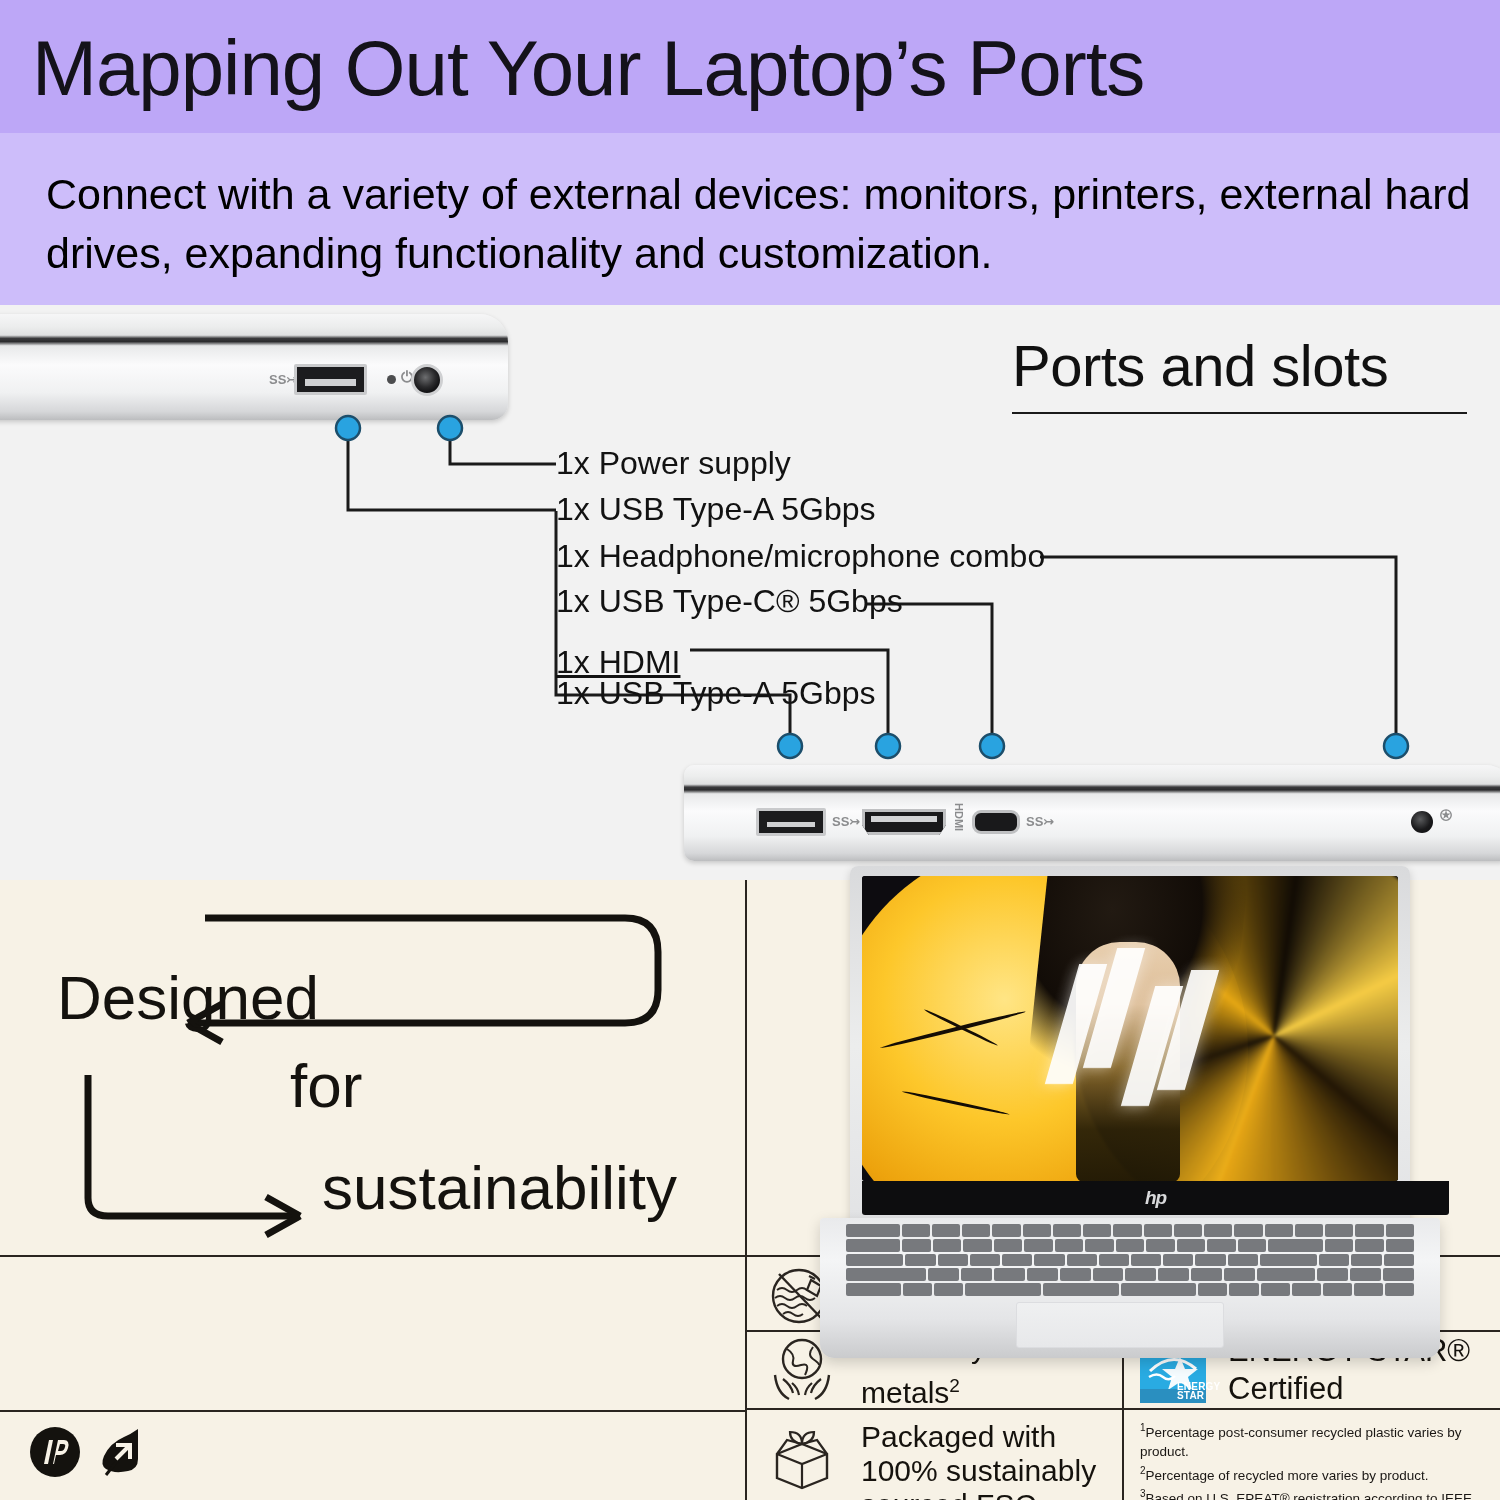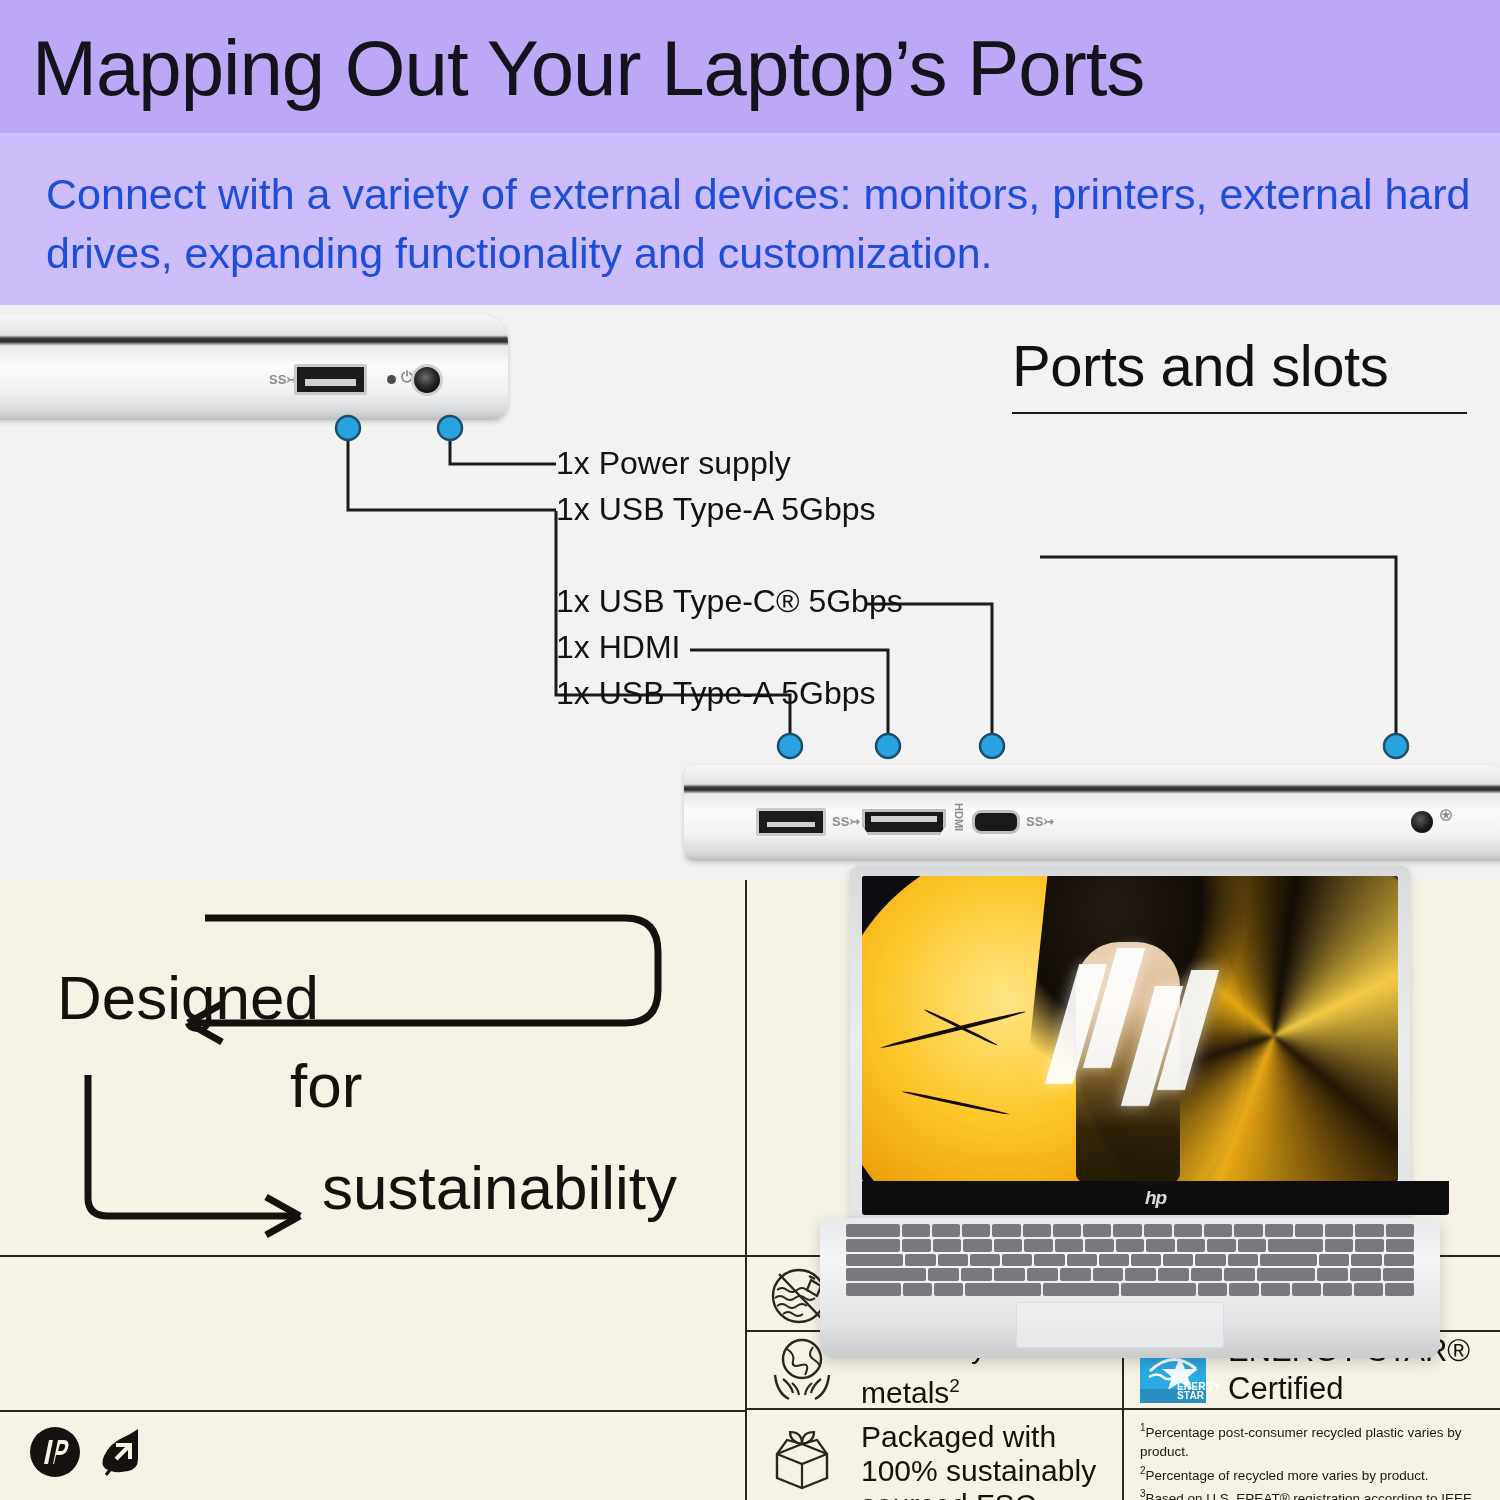--- a/index.html
+++ b/index.html
@@ -21,21 +21,21 @@
     position:absolute;left:32px;top:24px;
     font-size:78px;line-height:88px;font-weight:400;
     color:#14121a;letter-spacing:-1px;white-space:nowrap;
   }
   .hdr-sub-band{
     position:absolute;left:0;top:133px;width:1500px;height:172px;
     background:#cdbdfa;
   }
   .hdr-sub{
     position:absolute;left:46px;top:165px;width:1430px;
-    font-size:43px;line-height:59px;color:#1d4ed8;font-weight:400;
+    font-size:43px;line-height:59px;color:#000000;font-weight:400;
   }
 
   
   .ports-section{
     position:absolute;left:0;top:305px;width:1500px;height:575px;
     background:#f2f2f2;
   }
   .ports-heading{
     position:absolute;left:1012px;top:334px;
     font-size:58px;line-height:64px;color:#111;font-weight:400;letter-spacing:-0.5px;
@@ -248,22 +248,23 @@
       <circle cx="450" cy="123" r="12"></circle>
       <circle cx="790" cy="441" r="12"></circle>
       <circle cx="888" cy="441" r="12"></circle>
       <circle cx="992" cy="441" r="12"></circle>
       <circle cx="1396" cy="441" r="12"></circle>
     </g>
   </svg>
 
   <div class="clabel" style="left:556px;top:446px;">1x Power supply</div>
   <div class="clabel" style="left:556px;top:492px;">1x USB Type-A 5Gbps</div>
+  <div class="clabel" style="left:556px;top:539px;">1x Headphone/microphone combo</div>
   <div class="clabel" style="left:556px;top:584px;">1x USB Type-C® 5Gbps</div>
-  <div class="clabel" style="left:556px;top:630px;">1x HDMI</div>
+  <div class="clabel" style="left:556px;top:645px;text-decoration:underline;">1x HDMI</div>
   <div class="clabel" style="left:556px;top:676px;">1x USB Type-A 5Gbps</div>
 
   <div class="sus-section"></div>
   <div class="sus-vrule"></div>
   <div class="sus-hrule-1"></div>
   <div class="sus-hrule-2"></div>
   <div class="sus-hrule-r1"></div>
   <div class="sus-hrule-r2"></div>
   <div class="sus-vrule-r"></div>
 

